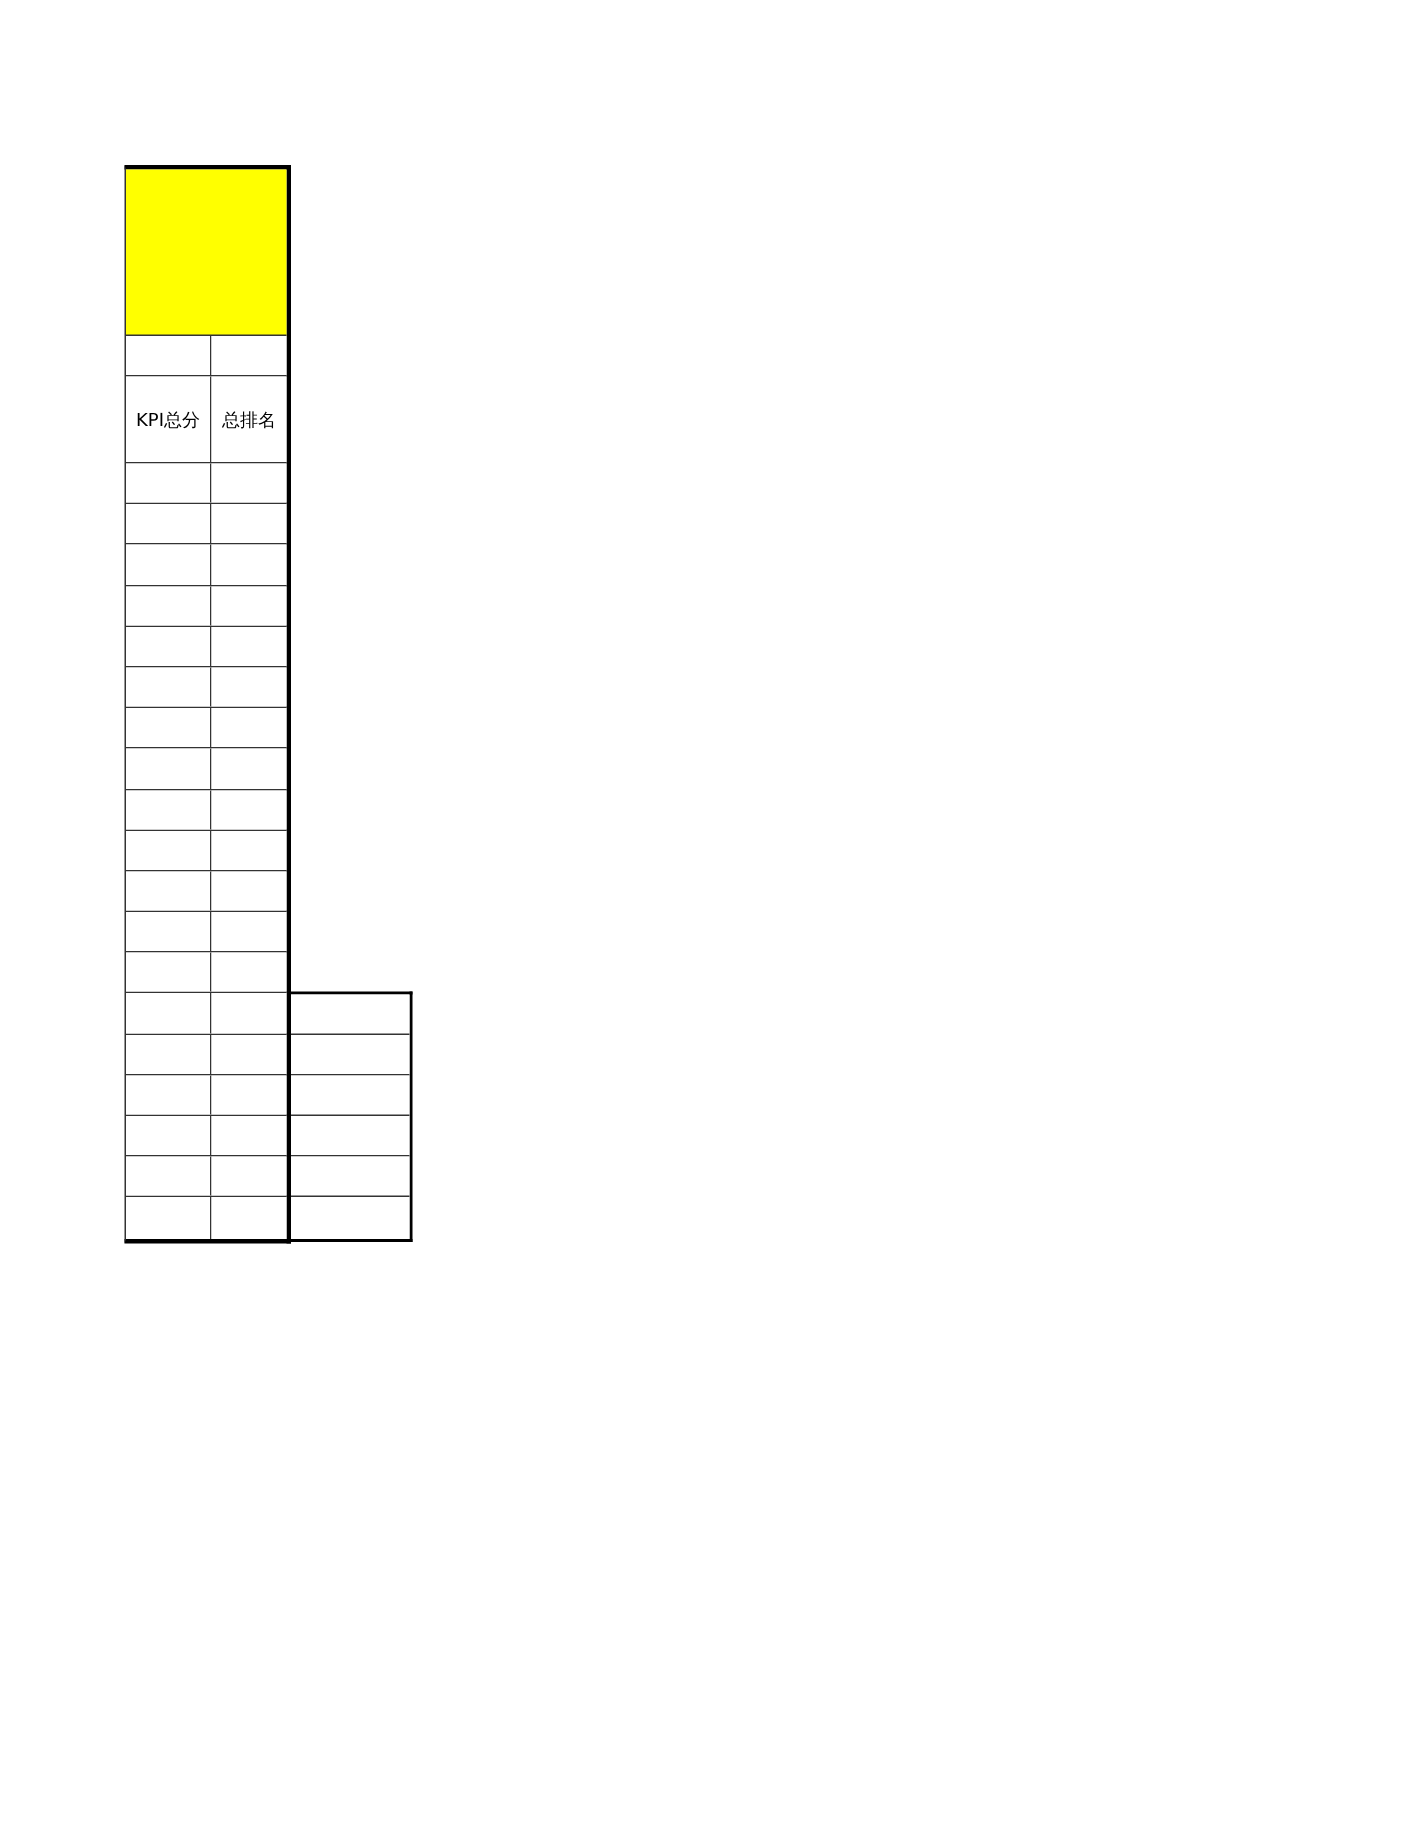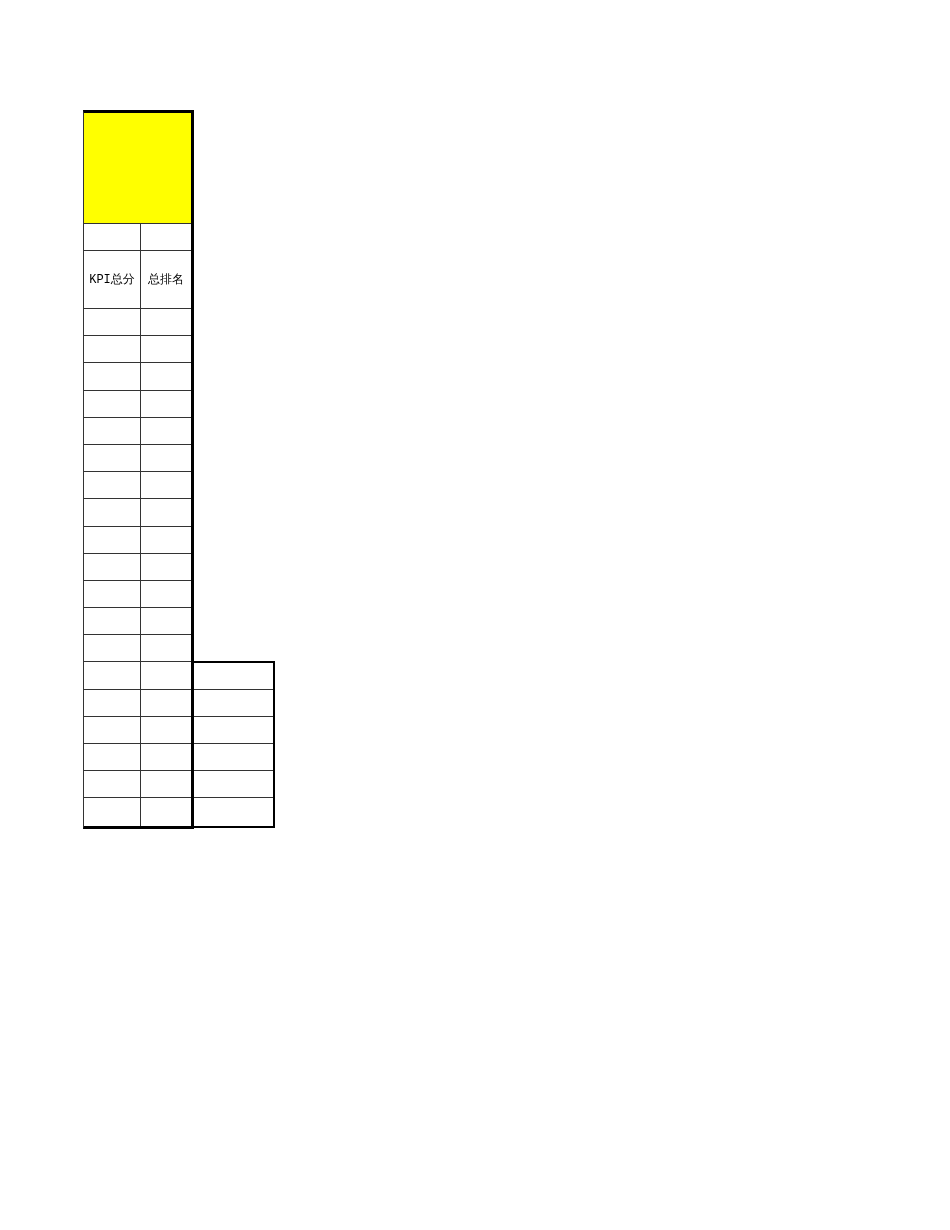--- a/index.html
+++ b/index.html
@@ -27,21 +27,20 @@
   }
   .title-cell {
     height: 111px;
     background: #ffff00;
     border-bottom: 1px solid #333333;
   }
   .row {
     display: flex;
     height: 27.2px;
     border-bottom: 1px solid #333333;
-    font-family: Liberation Mono, monospace;
   }
   .row.spacer-row { height: 27px; }
   .row.header-row { height: 58px; }
   .tbody .row:last-child { border-bottom: none; }
   .cell { height: 100%; background: #ffffff; }
   .cell.c1 { width: 57px; border-right: 1px solid #333333; }
   .cell.c2 { width: 50px; }
   .header-cell {
     display: flex;
     align-items: center;

